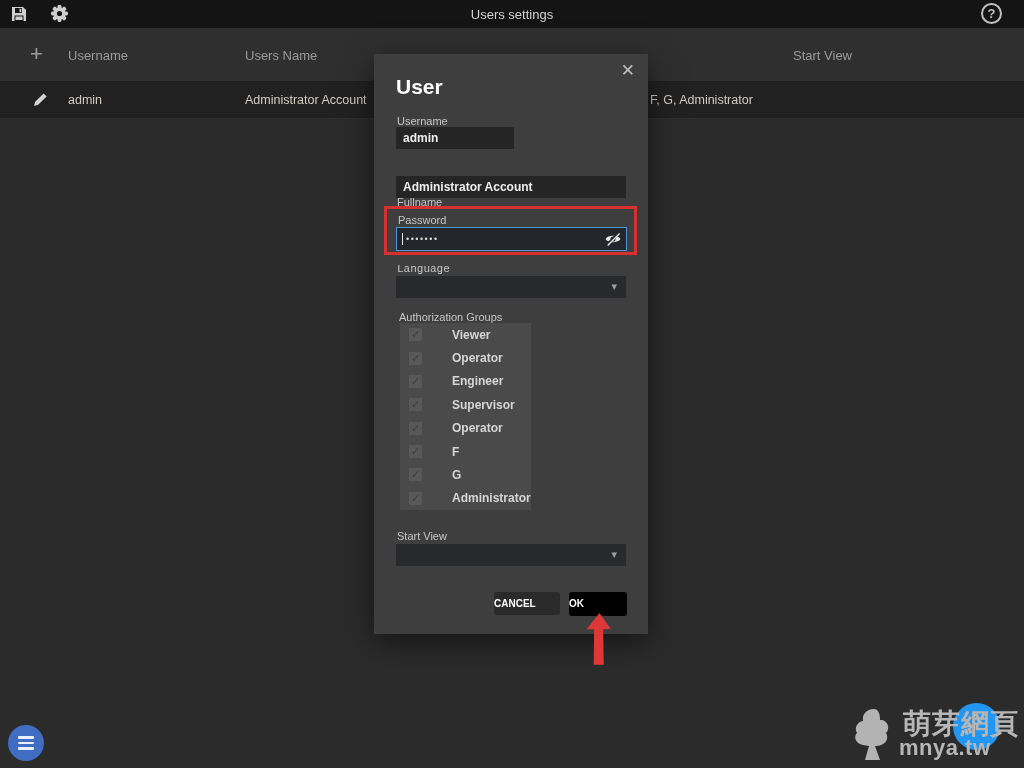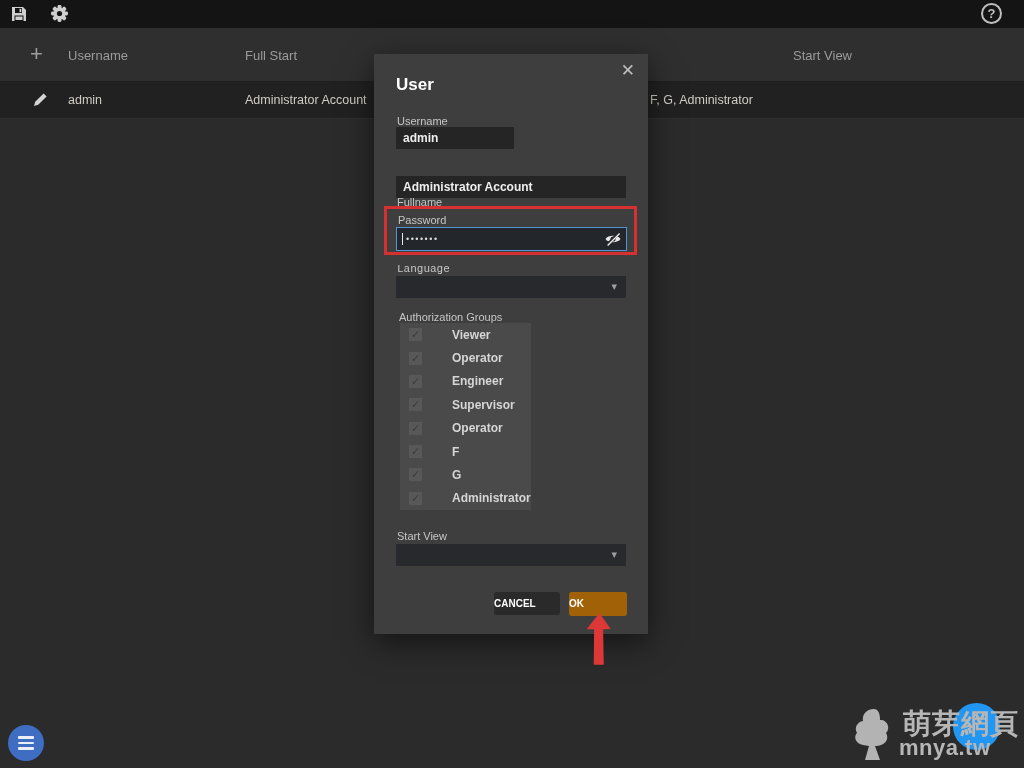--- a/index.html
+++ b/index.html
@@ -22,42 +22,42 @@
   .thead{left:0;top:28px;width:1024px;height:54px;background:#2f2f2f;border-bottom:1px solid #1e1e1e;box-sizing:border-box;z-index:1;}
   .plus-icon{left:30px;top:13px;font-size:22px;font-weight:300;color:#9d9d9d;cursor:pointer;}
   .th{top:20px;font-size:13px;color:#9b9b9b;}
   .trow{left:0;top:82px;width:1024px;height:37px;background:#212121;border-bottom:1px solid #303030;box-sizing:border-box;z-index:1;}
   .td{top:11px;font-size:12.5px;color:#cfccc2;}
 
   
   .dialog{left:374px;top:54px;width:274px;height:580px;background:#3e3e3e;
     box-shadow:0 8px 28px rgba(0,0,0,.55);z-index:10;}
   .dlg-close{top:8px;right:13px;color:#bdbdbd;font-size:17px;line-height:17px;cursor:pointer;}
-  .dlg-title{left:22px;top:21px;color:#ffffff;font-size:17px;font-weight:bold;}
+  .dlg-title{left:22px;top:21px;color:#ffffff;font-size:21px;font-weight:bold;}
   .f-label{color:#c6c6c6;font-size:11px;}
   .f-input{background:#252525;color:#eeeeee;font-size:12px;font-weight:bold;
     line-height:22px;padding:0 7px;box-sizing:border-box;white-space:nowrap;overflow:hidden;}
   .dropdown{background:#28292c;height:22px;box-sizing:border-box;cursor:pointer;}
   .dd-caret{position:absolute;right:9px;top:4px;color:#9e9e9e;font-size:11px;}
 
   .pwd-highlight{left:10px;top:152px;width:253px;height:49px;border:3px solid #d73030;box-sizing:border-box;z-index:2;}
   .pwd-input{left:22px;top:173px;width:231px;height:24px;background:#23262a;border:1px solid #4f94d8;
     box-sizing:border-box;cursor:text;}
   .pwd-caret{position:absolute;left:5px;top:5px;width:1px;height:12px;background:#e8e8e8;}
   .pwd-dots{position:absolute;left:9px;top:0;line-height:22px;font-size:9px;letter-spacing:1.5px;color:#d8d8d8;}
   .eye-btn{position:absolute;right:4px;top:2px;width:18px;height:18px;cursor:pointer;}
 
   .auth-panel{left:26px;top:269px;width:131px;height:187px;background:#4a4a4a;display:flex;flex-direction:column;}
   .cb-row{flex:1;display:flex;align-items:center;padding-left:9px;cursor:default;}
   .cb-box{width:13px;height:13px;background:#585858;color:#3c3c3c;font-size:11px;line-height:13px;text-align:center;flex:none;}
   .cb-label{margin-left:30px;color:#d6d6d6;font-size:12px;font-weight:600;}
 
   .btn{top:538px;border-radius:3px;text-align:left;color:#ffffff;font-size:10px;font-weight:bold;cursor:pointer;}
   .btn-cancel{left:120px;width:66px;height:23px;line-height:23px;background:#2a2a2a;}
-  .btn-ok{left:195px;width:58px;height:24px;line-height:24px;background:#a16207;}
+  .btn-ok{left:195px;width:58px;height:24px;line-height:24px;background:#000000;}
 
   
   .arrow{left:581px;top:612px;z-index:20;}
 
   
   .fab-left{left:8px;top:725px;width:36px;height:36px;border-radius:50%;background:#3e6dc2;
     display:flex;flex-direction:column;justify-content:center;align-items:center;gap:3px;cursor:pointer;z-index:5;}
   .fab-left .bar{width:16px;height:2.5px;background:#e9eef8;border-radius:1px;}
   .fab-right{left:953px;top:703px;width:47px;height:47px;border-radius:50%;background:#2196f3;cursor:pointer;z-index:5;}
 
@@ -84,31 +84,32 @@
       <g fill="#cfcfcf">
         <rect x="7.5" y="1" width="4" height="17" rx="1.4"></rect>
         <rect x="1" y="7.5" width="17" height="4" rx="1.4"></rect>
         <rect x="7.5" y="1" width="4" height="17" rx="1.4" transform="rotate(45 9.5 9.5)"></rect>
         <rect x="7.5" y="1" width="4" height="17" rx="1.4" transform="rotate(-45 9.5 9.5)"></rect>
         <circle cx="9.5" cy="9.5" r="6"></circle>
       </g>
       <circle cx="9.5" cy="9.5" r="2.6" fill="#141414"></circle>
     </svg>
   </span>
+  <div class="abs topbar-title">Users settings</div>
   <div class="abs help-btn">
     <span>?</span>
   </div>
 </div>
 
 <div class="abs thead">
   <span class="abs plus-icon">
     <span>+</span>
   </span>
   <span class="abs th" style="left:68px;">Username</span>
-  <span class="abs th" style="left:245px;">Full Start</span>
+  <span class="abs th" style="left:245px;">Users Name</span>
   <span class="abs th" style="left:793px;">Start View</span>
 </div>
 
 <div class="abs trow">
   <span class="abs" style="left:32px;top:9px;">
     <svg width="17" height="17" viewBox="0 0 17 17">
       <path d="M2 15 L3.2 10.8 L11.6 2.4 L14.6 5.4 L6.2 13.8 Z" fill="#d4d4d4"></path>
     </svg>
   </span>
   <span class="abs td" style="left:68px;">admin</span>

